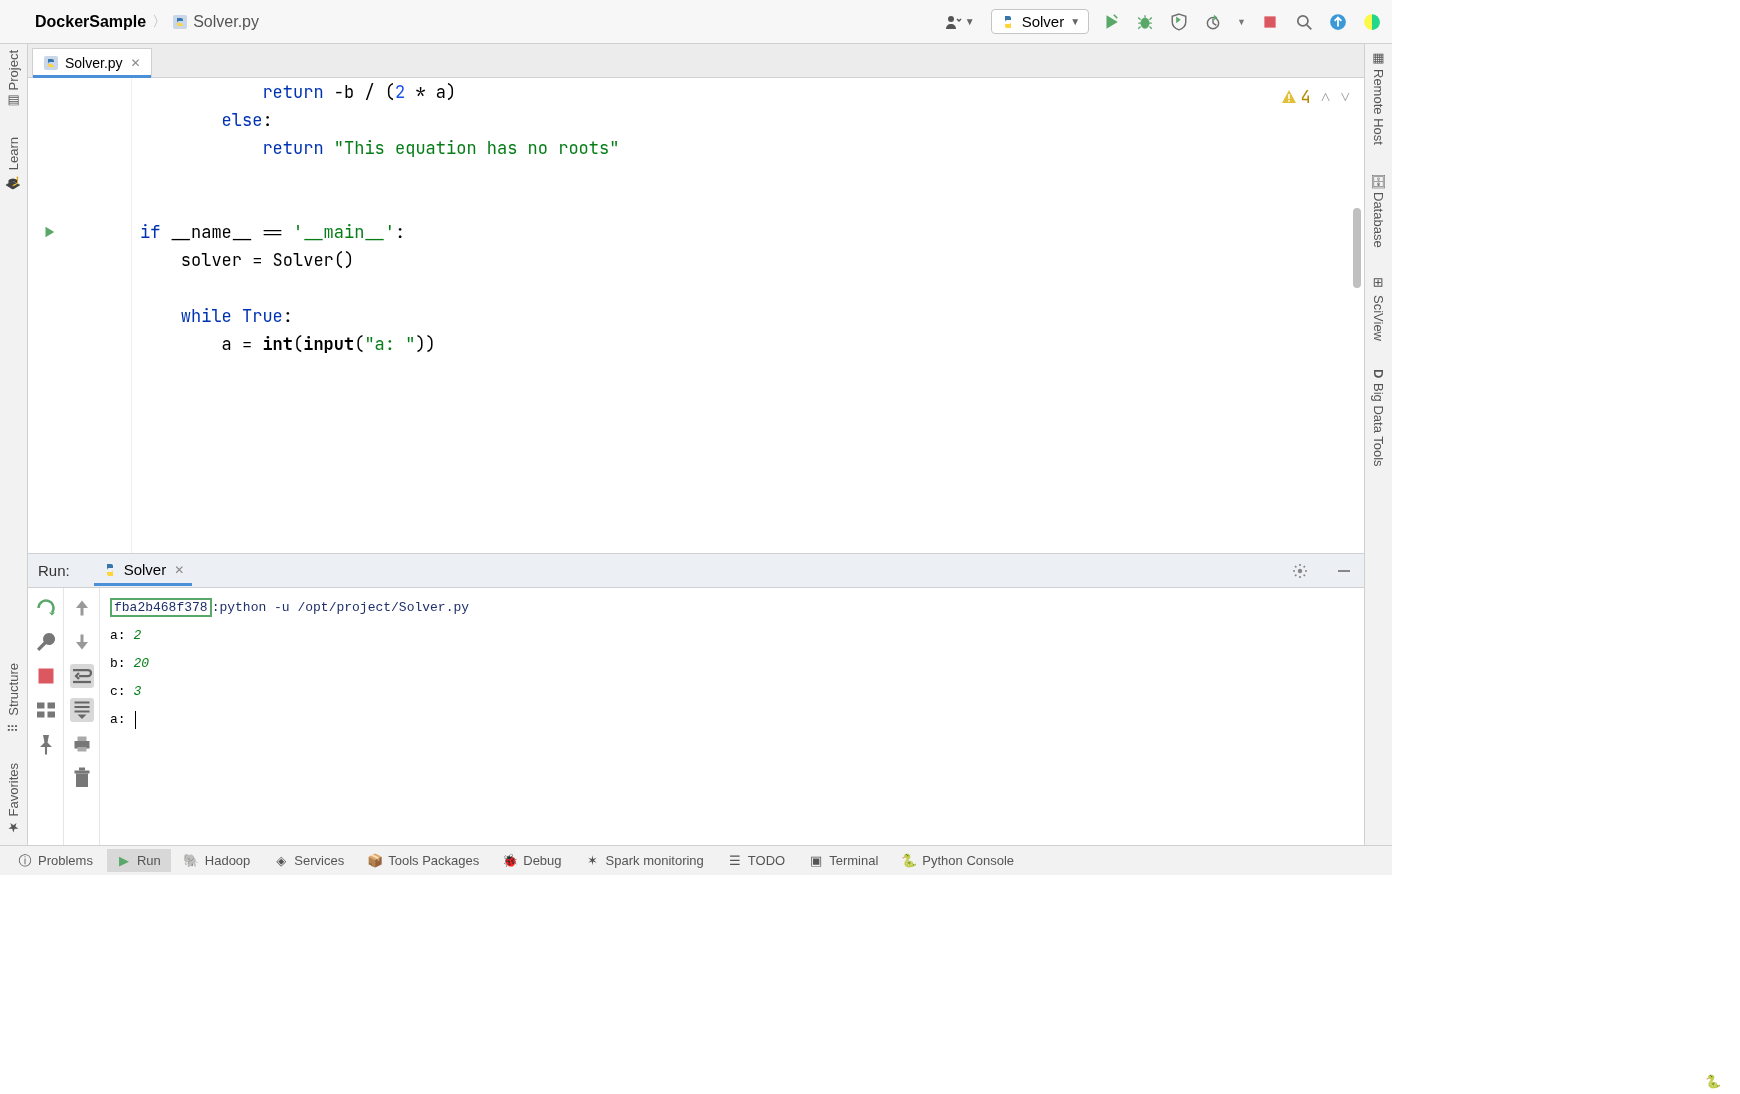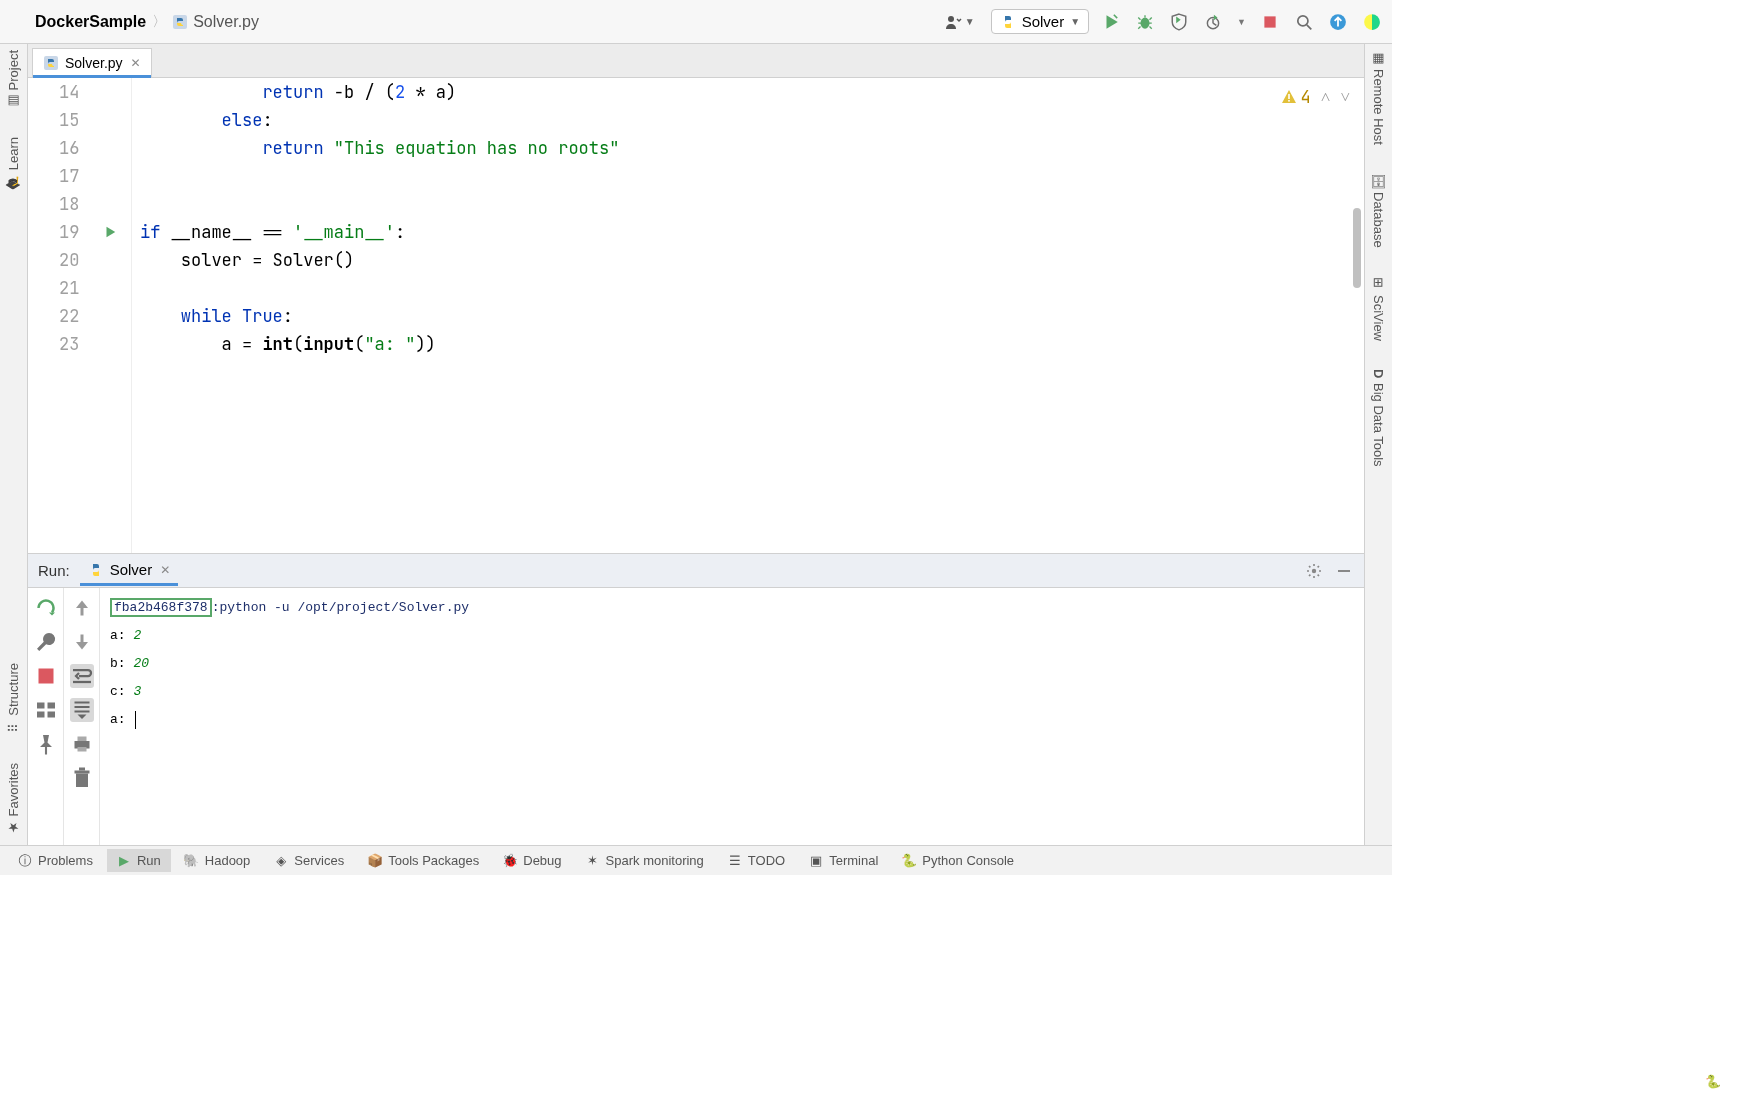--- a/index.html
+++ b/index.html
@@ -158,21 +158,21 @@
       flex-direction: column;
       height: 292px;
     }
     .run-header {
       height: 34px;
       background: #eceff4;
       border-bottom: 1px solid #d0d0d0;
       display: flex;
       align-items: center;
       padding: 0 10px;
-      gap: 10px;
+      gap: 24px;
     }
     .run-header-label { font-size: 15px; color: #333; }
     .run-tab {
       display: flex; align-items: center; gap: 6px;
       padding: 6px 8px 5px;
       border-bottom: 3px solid #4a90d9;
       font-size: 15px;
     }
     .run-header .spacer { flex: 1; }
     .run-body { flex: 1; display: flex; }
@@ -351,32 +351,20 @@
               <path d="M11 12H7a2 2 0 01-2-2V9h4a2 2 0 002 2v1z" fill="#ffd43b"></path>
             </svg>
         </span>
         <span>Solver.py</span>
         <span class="close-x">✕</span>
       </div>
     </div>
 
     <div class="editor-area">
       <div class="gutter">
-        <div class="line-nums" id="line-nums">
-            <div>14</div>
-            <div>15</div>
-            <div>16</div>
-            <div>17</div>
-            <div>18</div>
-            <div>19</div>
-            <div>20</div>
-            <div>21</div>
-            <div>22</div>
-            <div>23</div>
-          </div>
         <div class="gutter-icons" id="gutter-icons">
             <div></div>
             <div></div>
             <div></div>
             <div></div>
             <div></div>
             <div class="run-gutter-icon">
               <svg width="14" height="14" viewBox="0 0 16 16">
                 <path d="M4 2l10 6-10 6z" fill="#59a869"></path>
               </svg>

